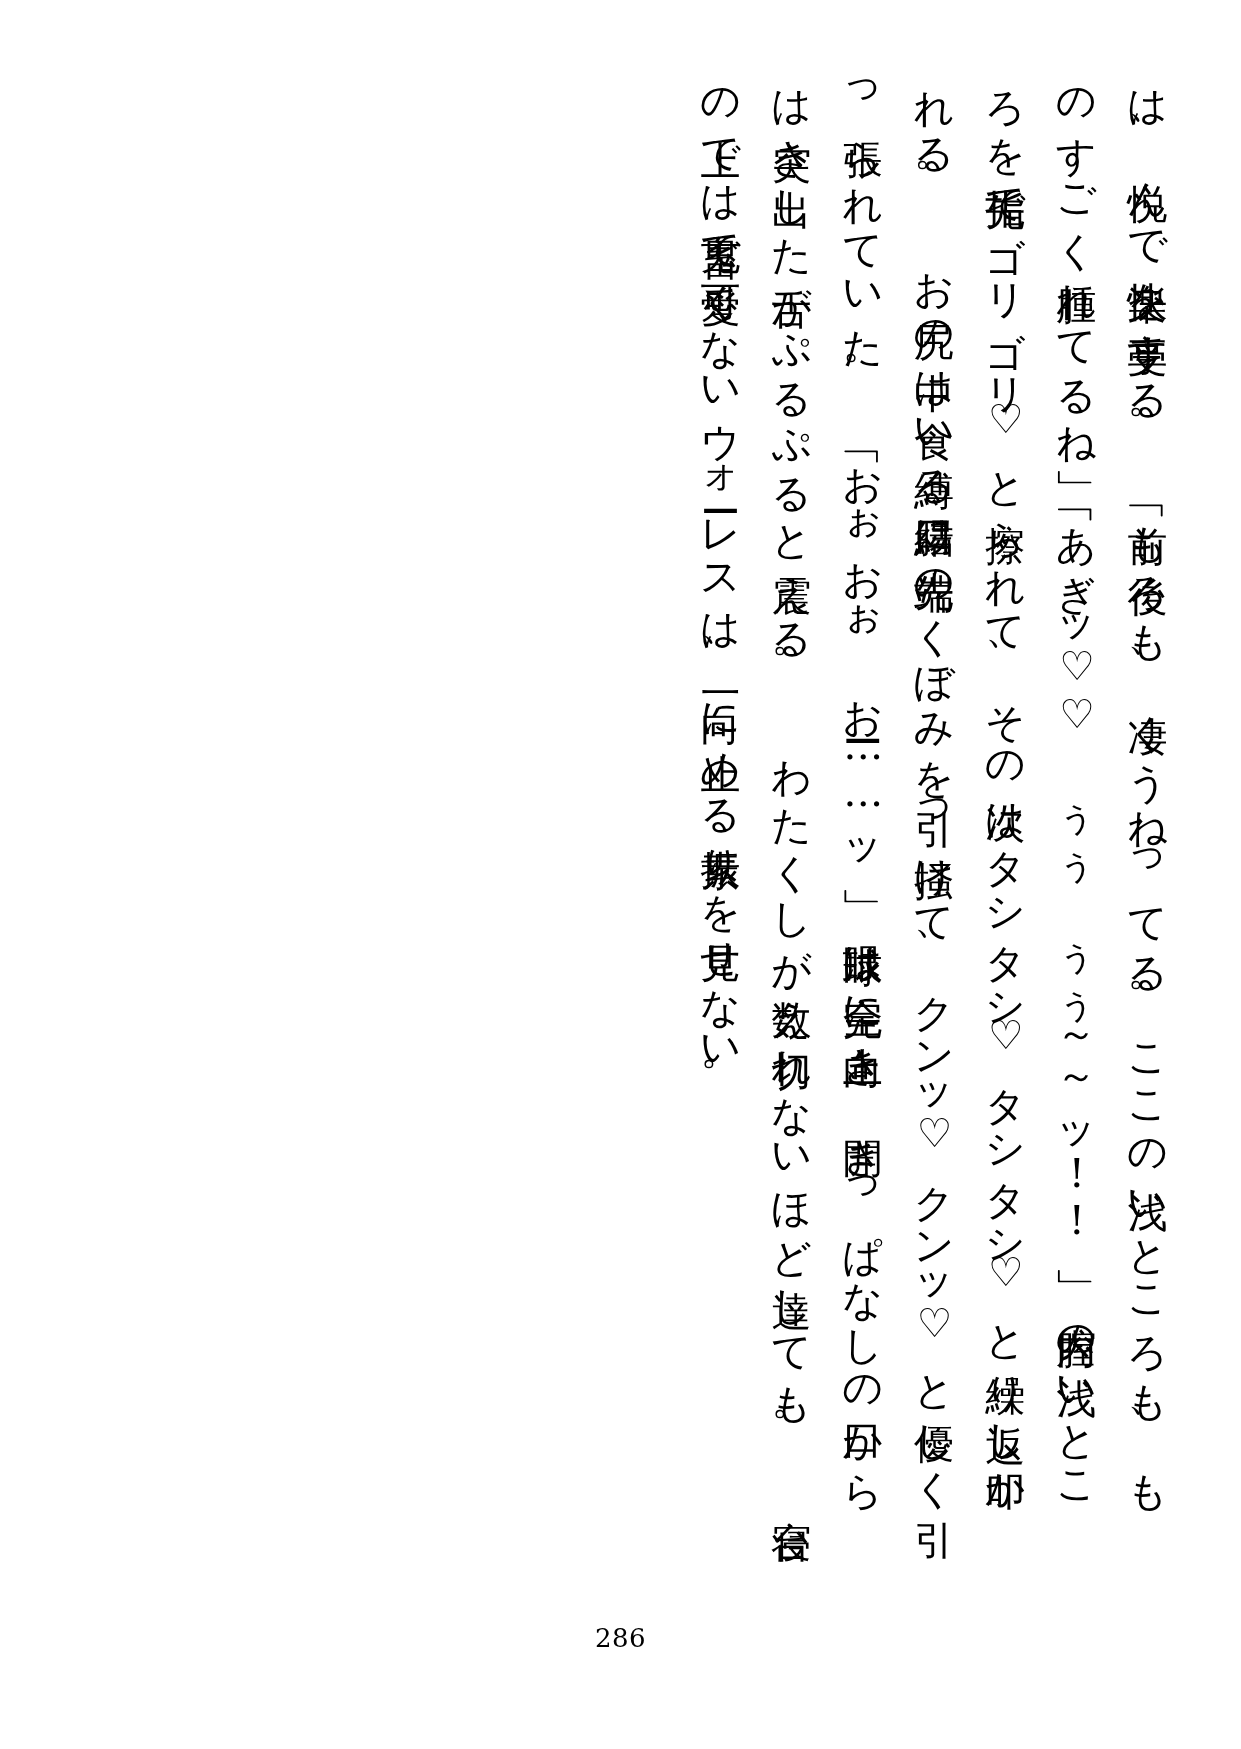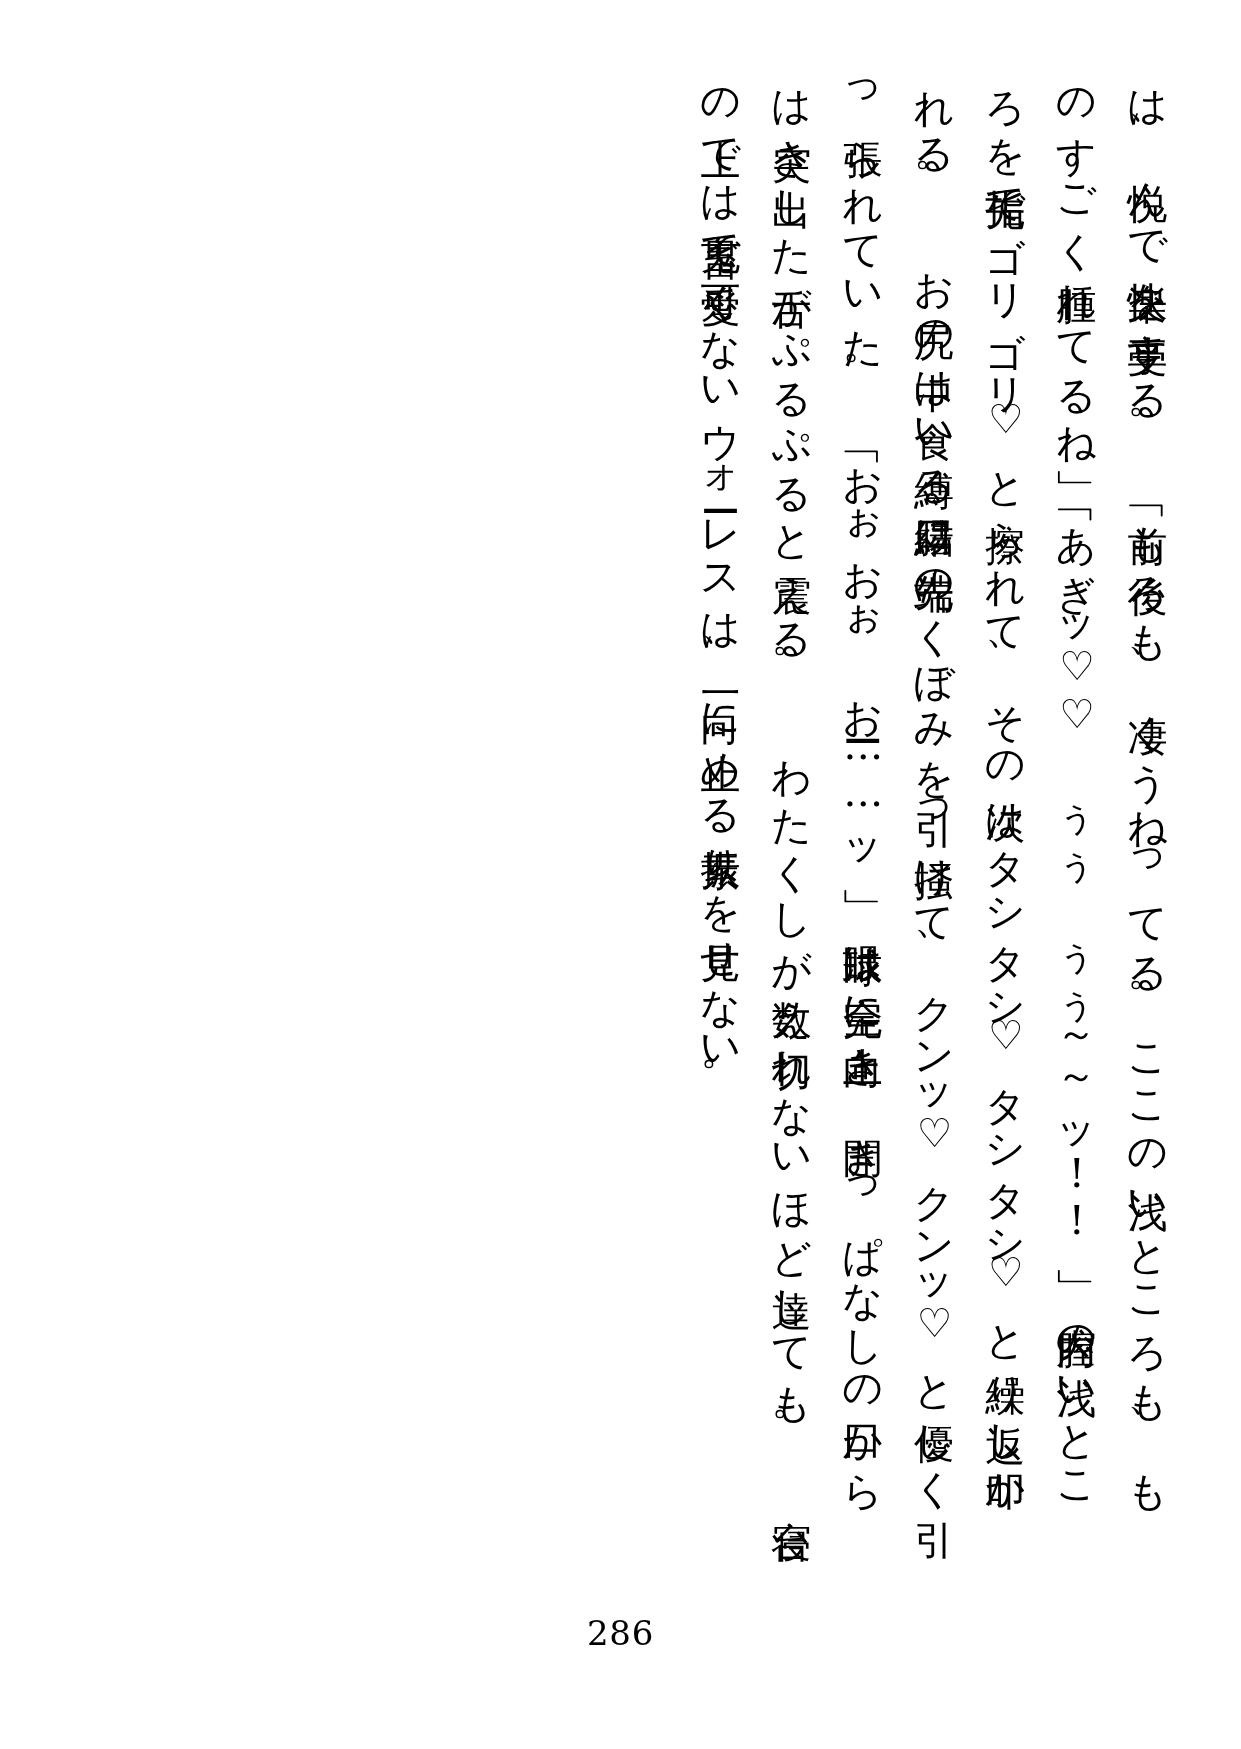--- a/index.html
+++ b/index.html
@@ -27,21 +27,21 @@
     line-height: 1.78;
     letter-spacing: 0.03em;
     color: #000000;
     text-align: justify;
   }
   .page-number {
     position: absolute;
     bottom: 96px;
     left: 50%;
     transform: translateX(-50%);
-    font-size: 34px;
+    font-size: 26px;
     color: #000000;
     letter-spacing: 0.02em;
   }
 </style>
 </head>
 <body>
 
 <div class="page">
 
   <div class="text-block">は、悦んで快楽を享受する。

